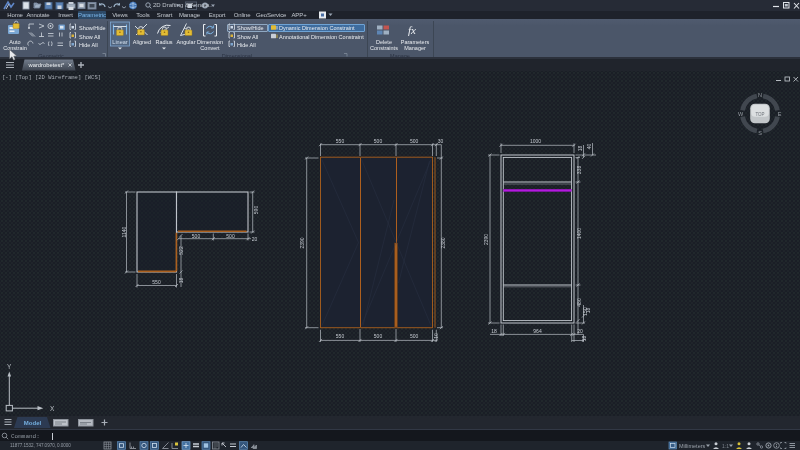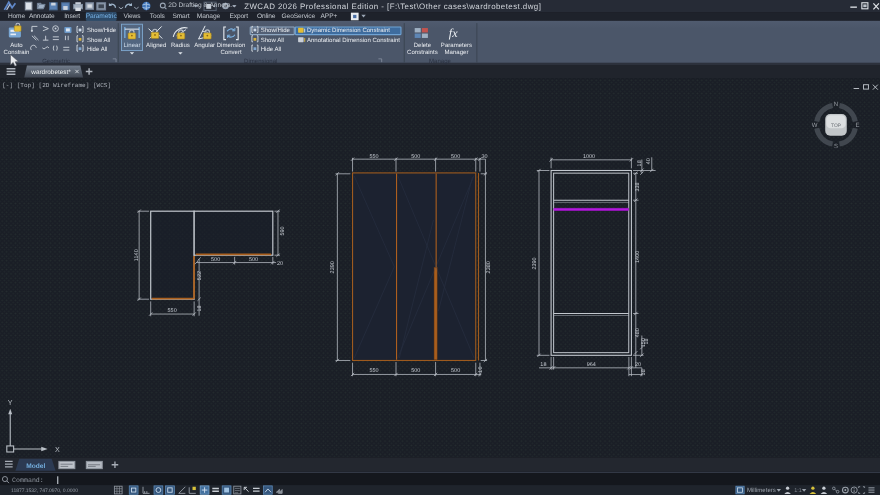--- a/index.html
+++ b/index.html
@@ -85,21 +85,20 @@
       <circle cx="205" cy="5.5" r="3" fill="#9aa5b4"></circle>
       <circle cx="205" cy="5.5" r="1.2" fill="#262b36"></circle>
       <path d="M211 4.5 L213 6.8 L215 4.5" fill="#9aa5b4"></path>
 
       <path d="M773 6.5 L779 6.5" stroke="#dfe3e8" stroke-width="1.2"></path>
       <rect x="783.5" y="2.5" width="5.5" height="5.5" fill="none" stroke="#dfe3e8" stroke-width="1"></rect>
       <rect x="784.8" y="4" width="3" height="2.5" fill="#b9c0c8"></rect>
       <path d="M794 3 L799 8.5 M799 3 L794 8.5" stroke="#dfe3e8" stroke-width="1.1"></path>
     </svg>
     <span style="position:absolute;left:153px;top:2.2px;font-size:6px;color:#bdc3cb;white-space:nowrap">2D Drafting &amp; Annota...</span>
-    <span class="ttl">ZWCAD 2026 Professional Edition - [F:\Test\Other cases\wardrobetest.dwg]</span>
   </div>
   <div id="menurow">
     <div class="mtab" style="left:4px;width:22px;">Home</div>
     <div class="mtab" style="left:26px;width:24px;">Annotate</div>
     <div class="mtab" style="left:56px;width:19px;">Insert</div>
     <div class="mtab active" style="left:78px;width:28px;">Parametric</div>
     <div class="mtab" style="left:111px;width:18px;">Views</div>
     <div class="mtab" style="left:135px;width:16px;">Tools</div>
     <div class="mtab" style="left:156px;width:17px;">Smart</div>
     <div class="mtab" style="left:178px;width:23px;">Manage</div>

